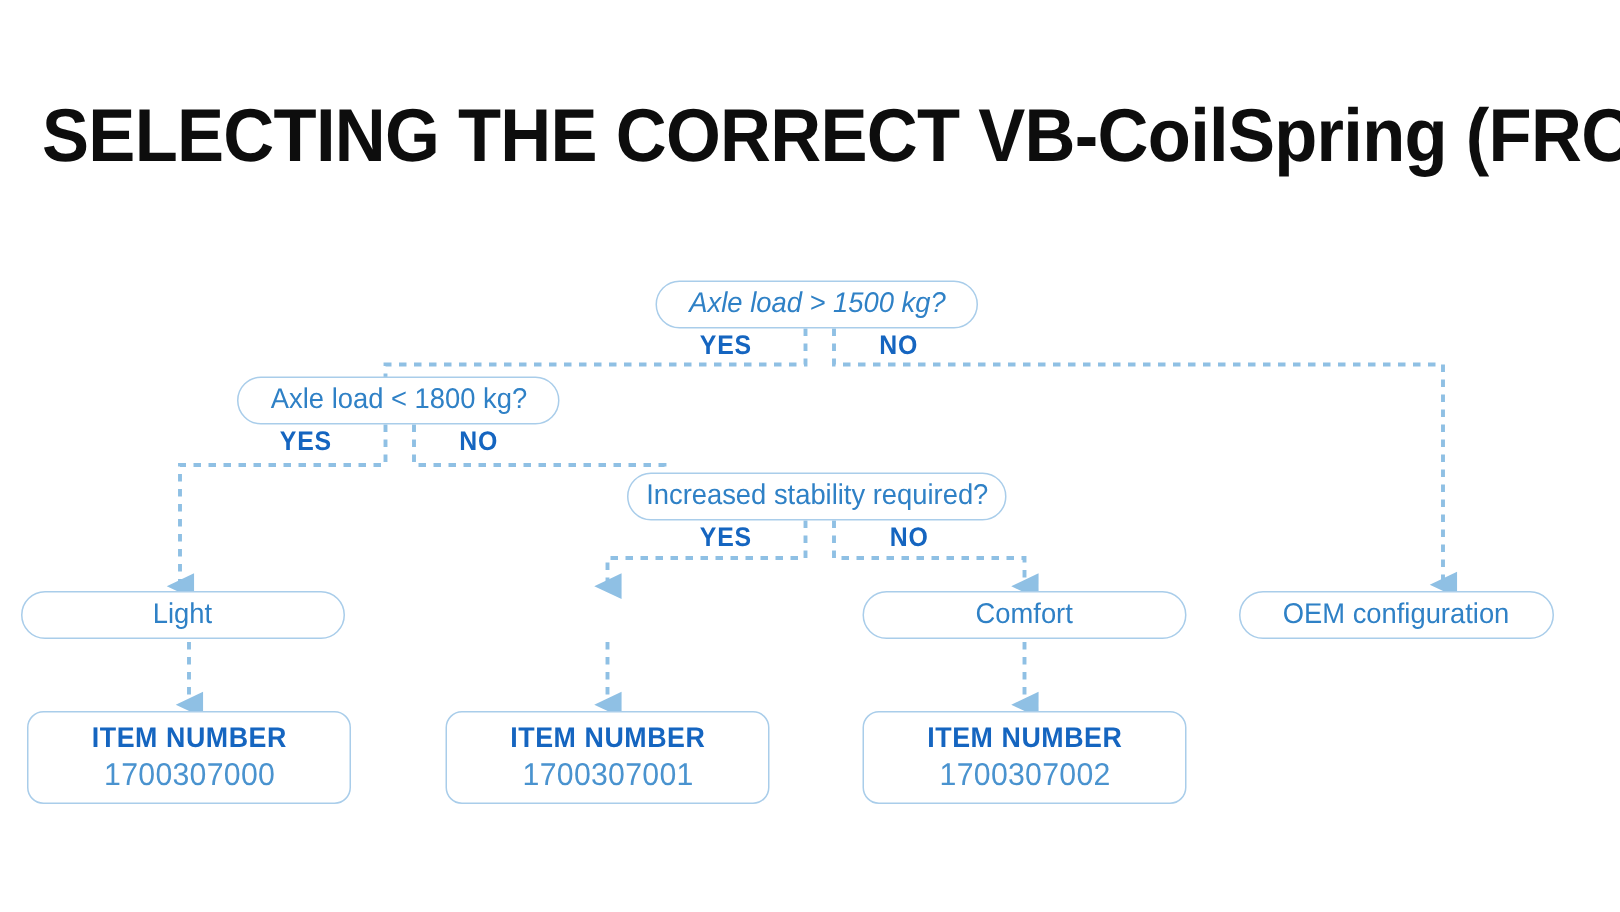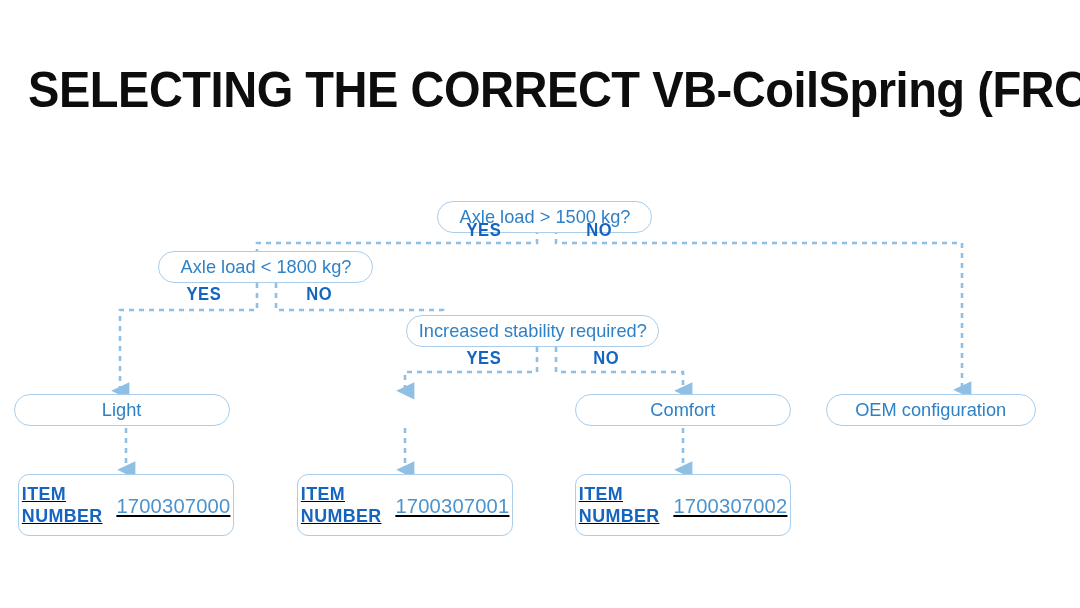--- a/index.html
+++ b/index.html
@@ -97,24 +97,23 @@
   }
 
   
   .item-card {
     position: absolute;
     box-sizing: border-box;
     background: #ffffff;
     border: 1.6px solid #a9cdea;
     border-radius: 11px;
     display: flex;
-    flex-direction: row;
+    flex-direction: column;
     align-items: center;
     justify-content: center;
-    text-decoration: underline;
   }
   .item-head {
     font-family: "Liberation Sans Narrow", "Liberation Sans", sans-serif;
     font-size: 19px;
     line-height: 22px;
     font-weight: bold;
     color: #1565c0;
     letter-spacing: 0.4px;
     transform: scaleX(0.94);
   }
@@ -154,33 +153,33 @@
       <path d="M537,347 L537,372 L405,372 L405,389" marker-end="url(#arrow)"></path>
 
       <path d="M556,347 L556,372 L683,372 L683,389" marker-end="url(#arrow)"></path>
 
       <path d="M126,428 L126,468" marker-end="url(#arrow)"></path>
       <path d="M405,428 L405,468" marker-end="url(#arrow)"></path>
       <path d="M683,428 L683,468" marker-end="url(#arrow)"></path>
     </g>
   </svg>
 
-  <div class="node pill decision" style="left:437px; top:201px; width:215px;">
+  <div class="node pill decision" style="left:437px; top:187px; width:215px;font-style:italic;">
     <span class="node-label">Axle load &gt; 1500 kg?</span>
   </div>
   <div class="branch" style="left:465px; top:220px;">YES</div>
   <div class="branch" style="left:585px; top:220px;">NO</div>
 
   <div class="node pill decision" style="left:158px; top:251px; width:215px;">
     <span class="node-label">Axle load &lt; 1800 kg?</span>
   </div>
   <div class="branch" style="left:185px; top:284px;">YES</div>
   <div class="branch" style="left:305px; top:284px;">NO</div>
 
-  <div class="node pill decision" style="left:406px; top:315px; width:253px;">
+  <div class="node pill decision" style="left:418px; top:315px; width:253px;">
     <span class="node-label">Increased stability required?</span>
   </div>
   <div class="branch" style="left:465px; top:348px;">YES</div>
   <div class="branch" style="left:592px; top:348px;">NO</div>
 
   <div class="node pill outcome" style="left:14px; top:394px; width:216px;">
     <span class="node-label">Light</span>
   </div>
 
 

